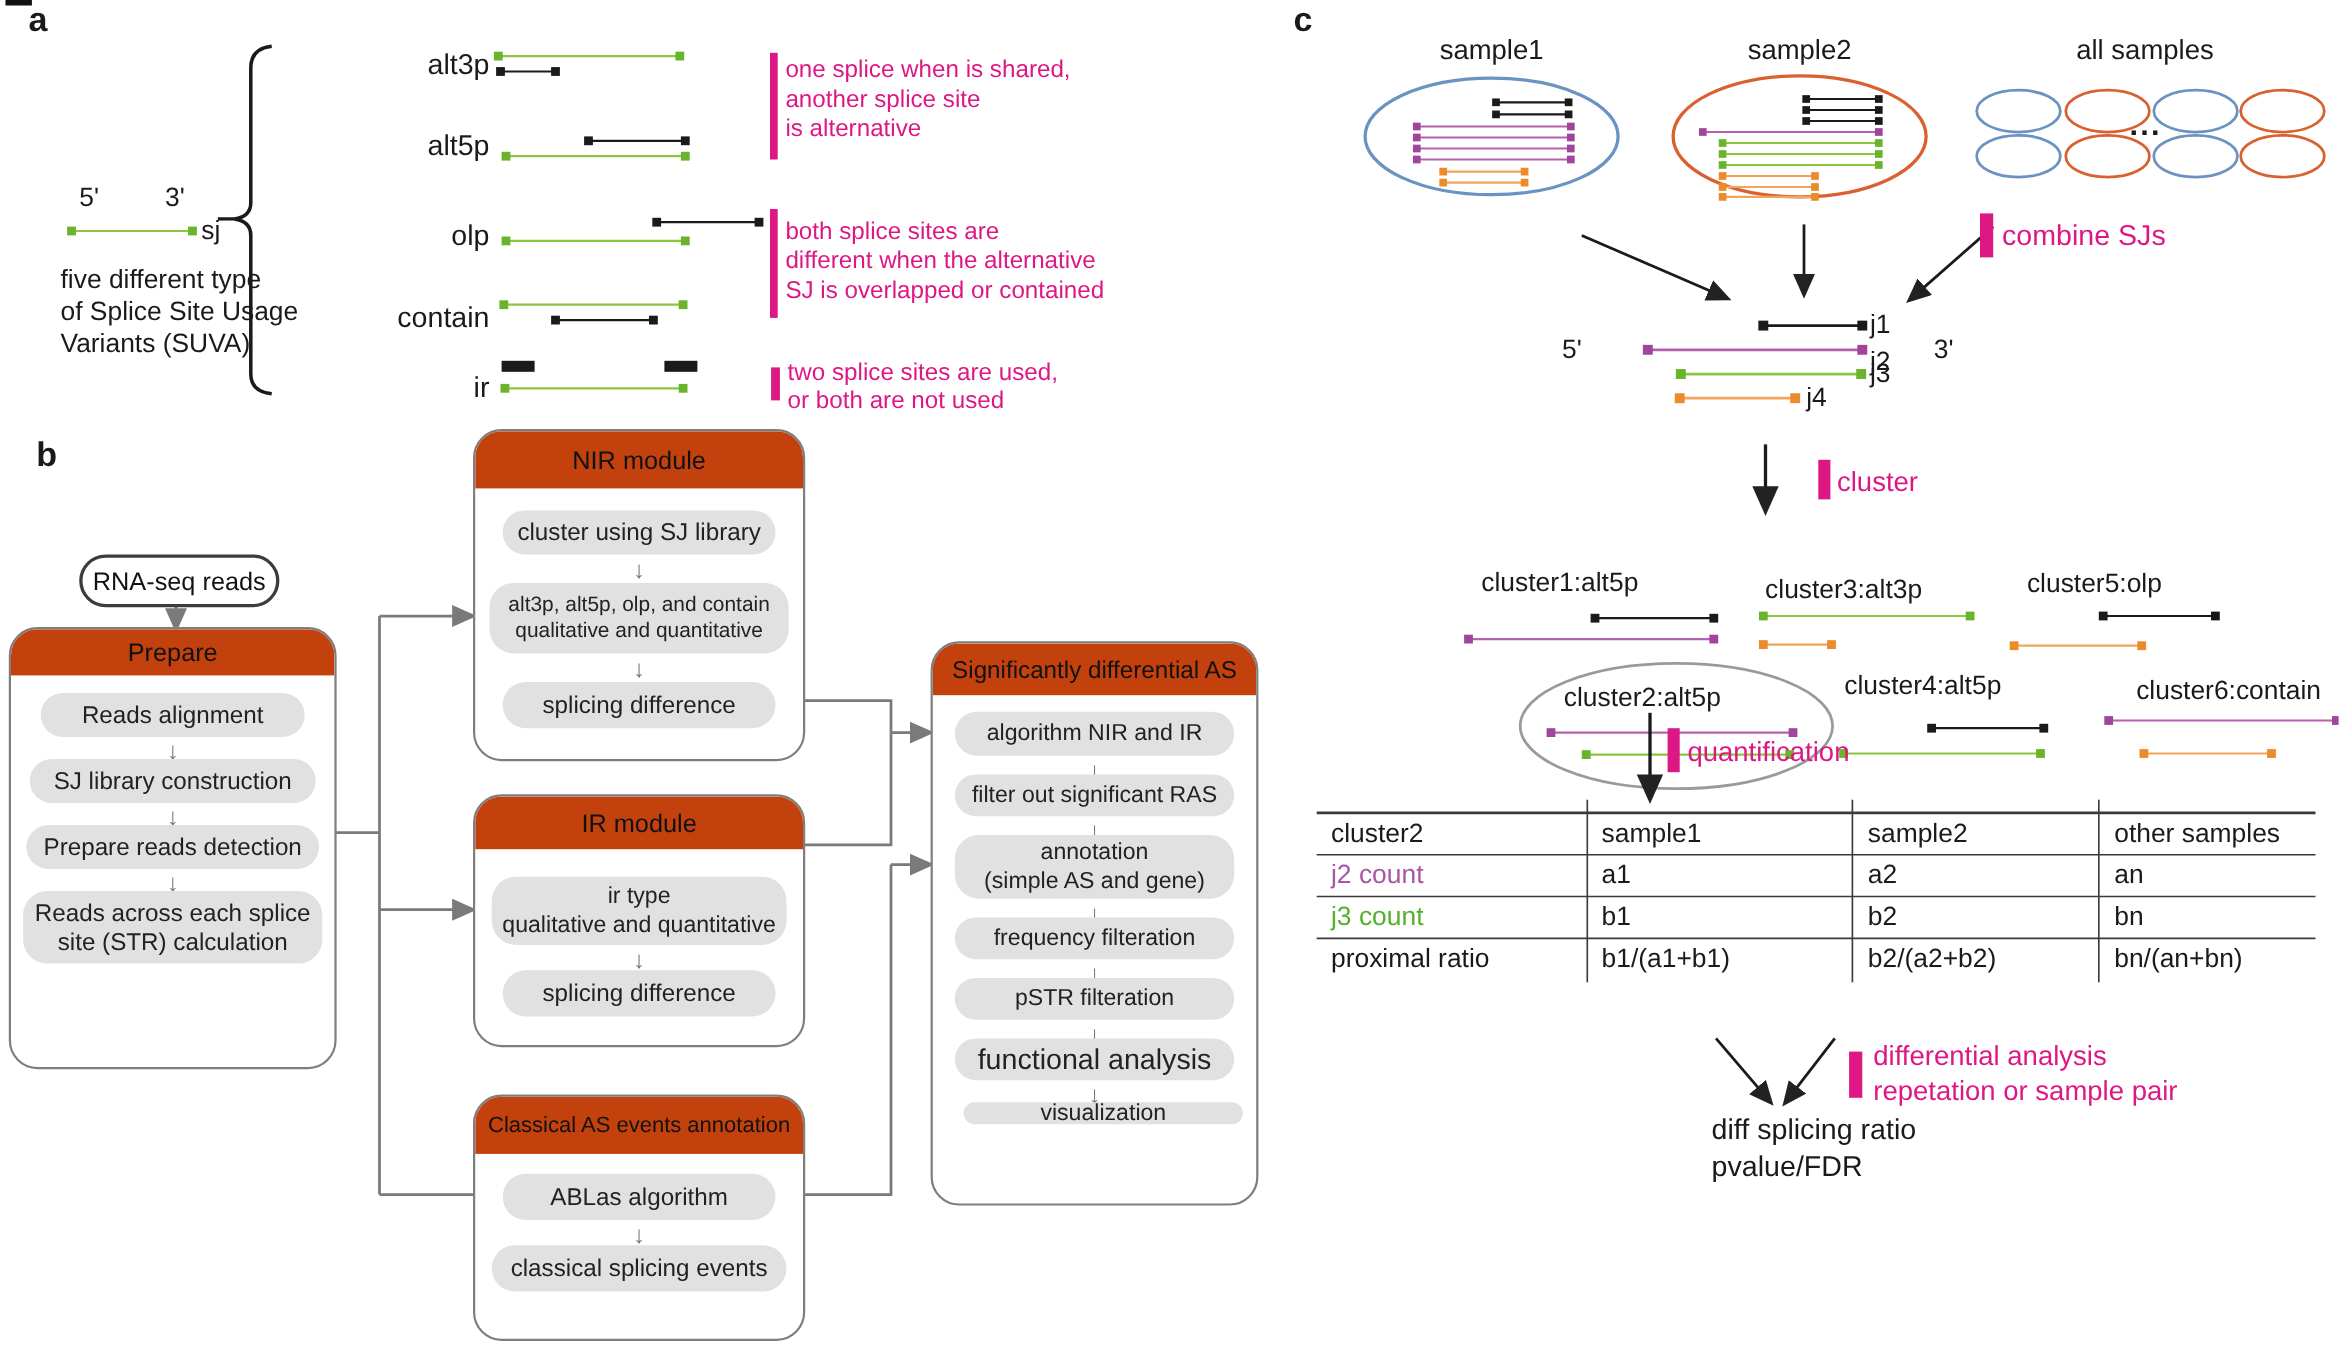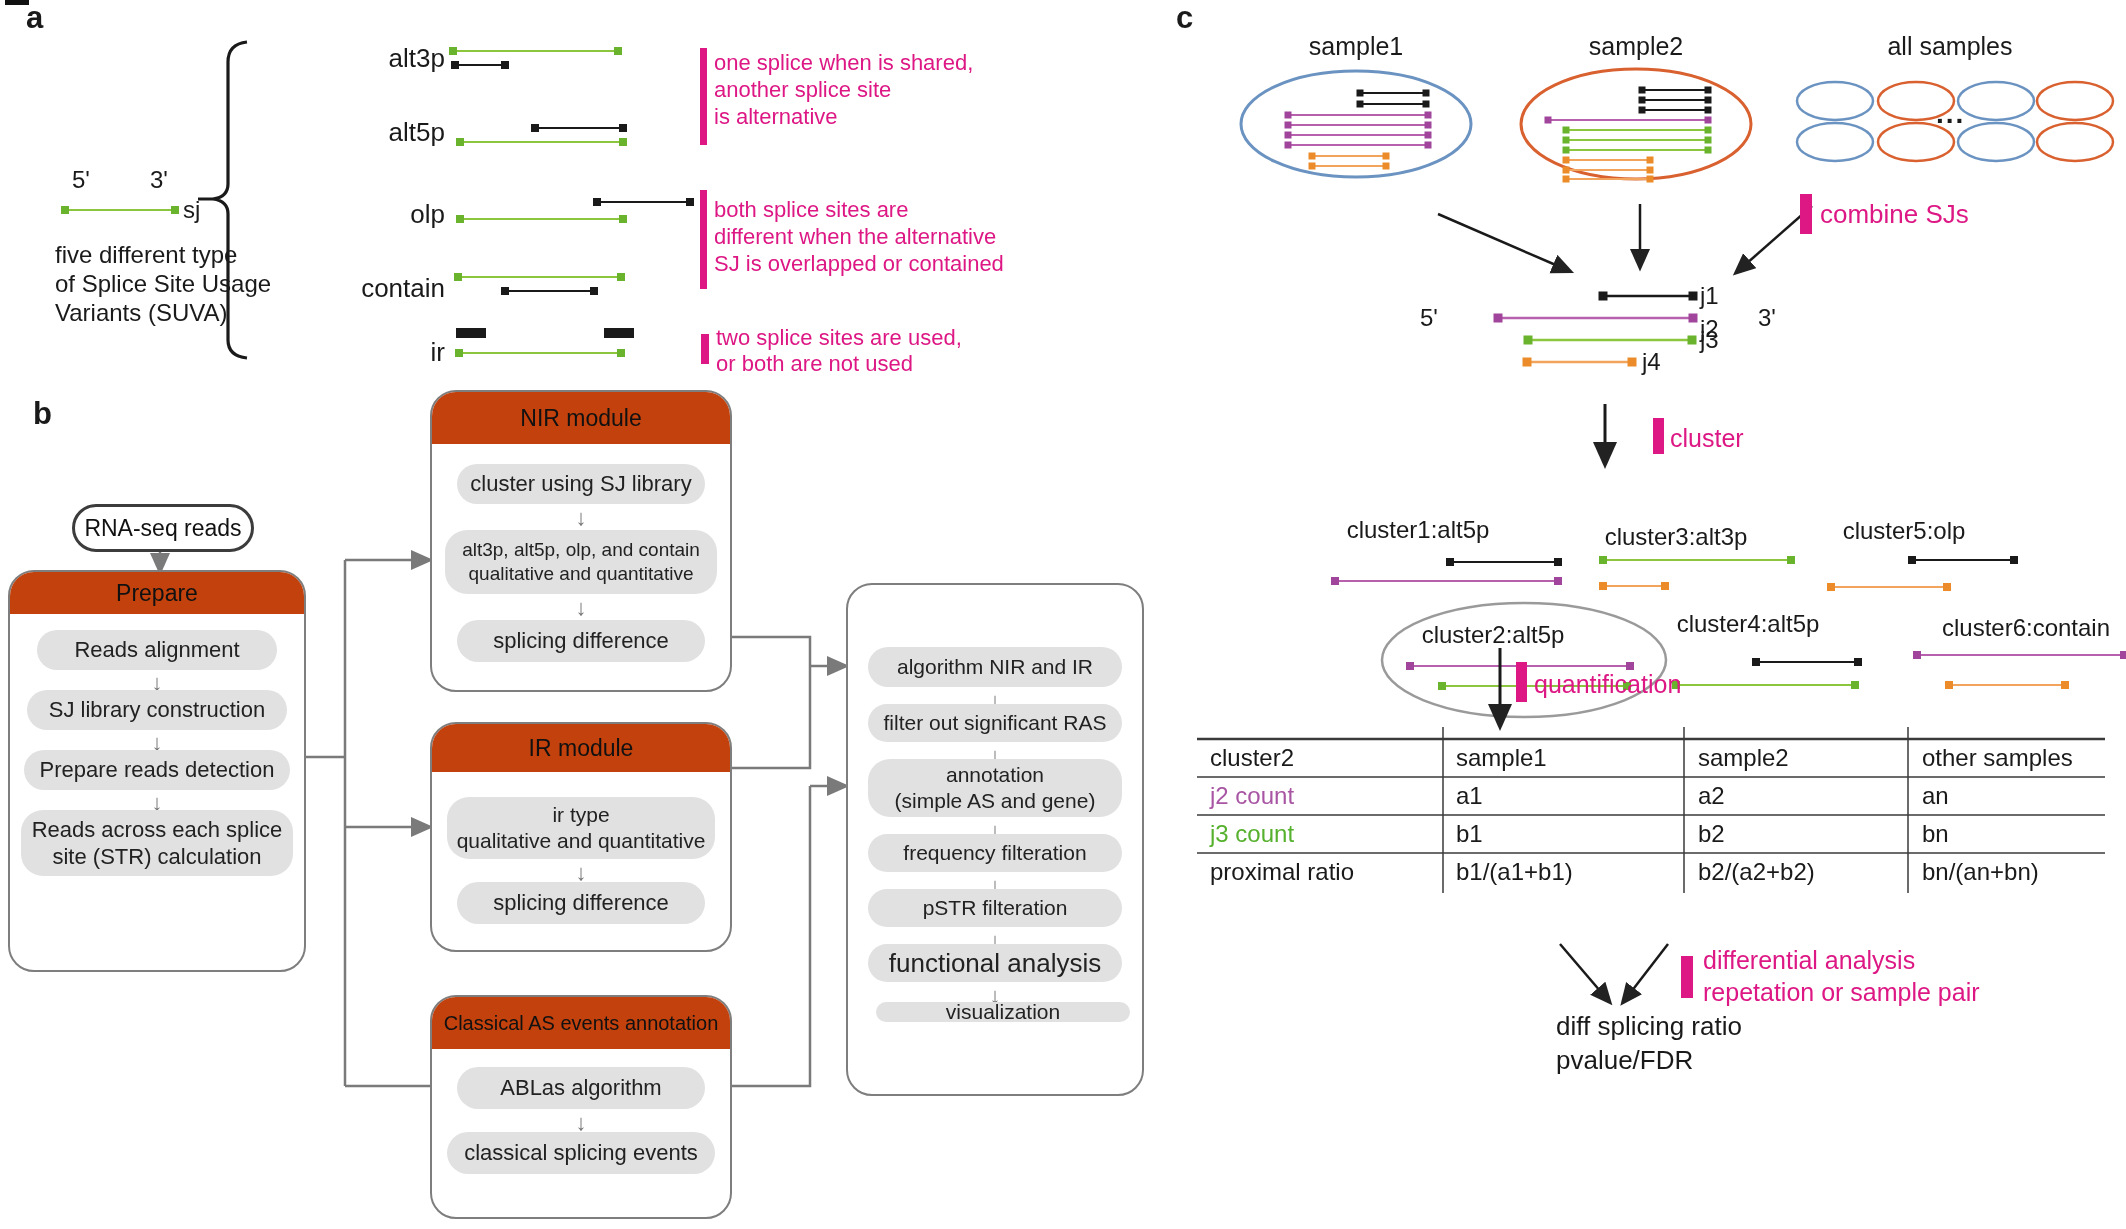--- a/index.html
+++ b/index.html
@@ -302,20 +302,21 @@
     <div class="pill" style="left:25px;top:70px;width:248px;height:42px">
         <span>ABLas algorithm</span>
       </div>
     <div class="darr" style="top:115px">↓</div>
     <div class="pill" style="left:15px;top:135px;width:268px;height:42px">
         <span>classical splicing events</span>
       </div>
   </div>
 
   <div class="module" style="left:846px;top:583px;width:294px;height:509px">
+    <div class="mhead" style="height:47px;font-size:22px">Significantly differential AS</div>
     <div class="pill" style="left:20px;top:62px;width:254px;height:40px;font-size:21px">
         <span>algorithm NIR and IR</span>
       </div>
     <div class="darr" style="top:105px">↓</div>
     <div class="pill" style="left:20px;top:119px;width:254px;height:38px;font-size:21px">
         <span>filter out significant RAS</span>
       </div>
     <div class="darr" style="top:160px">↓</div>
     <div class="pill" style="left:20px;top:174px;width:254px;height:58px;font-size:21px">
         <span>annotation</span>

